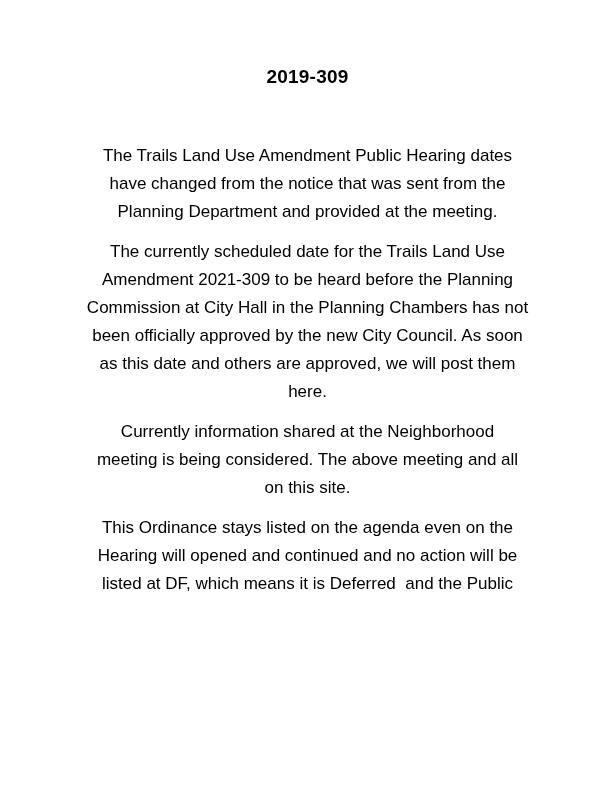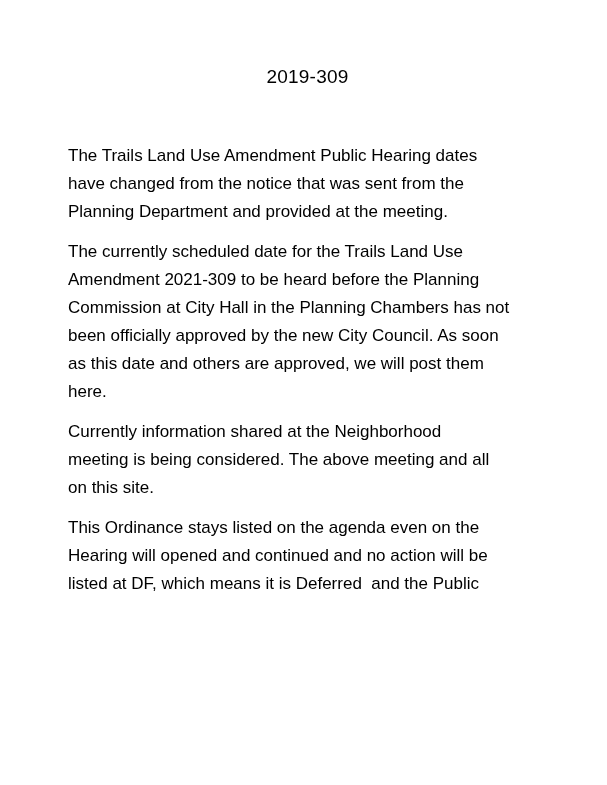--- a/index.html
+++ b/index.html
@@ -16,36 +16,37 @@
   }
   .page {
     width: 607px;
     height: 785px;
     background: #ffffff;
     position: relative;
   }
   .doc-title {
     margin: 63px 0 0 8px;
     font-size: 19px;
-    font-weight: normal;
+    font-weight: bold;
     line-height: 28px;
     text-align: center;
     letter-spacing: 0.2px;
   }
   .doc-content {
     margin: 51px 60px 0 68px;
     font-size: 17px;
     line-height: 28px;
   }
   .para {
     margin: 0 0 12px 0;
   }
   .line {
     display: block;
     white-space: pre;
+    text-align: center;
   }
 </style>
 </head>
 <body>
 
 <div class="page">
   <h1 class="doc-title">2019-309</h1>
   <div class="doc-content" id="doc-content">
       <p class="para">
         <span class="line">The Trails Land Use Amendment Public Hearing dates</span>

